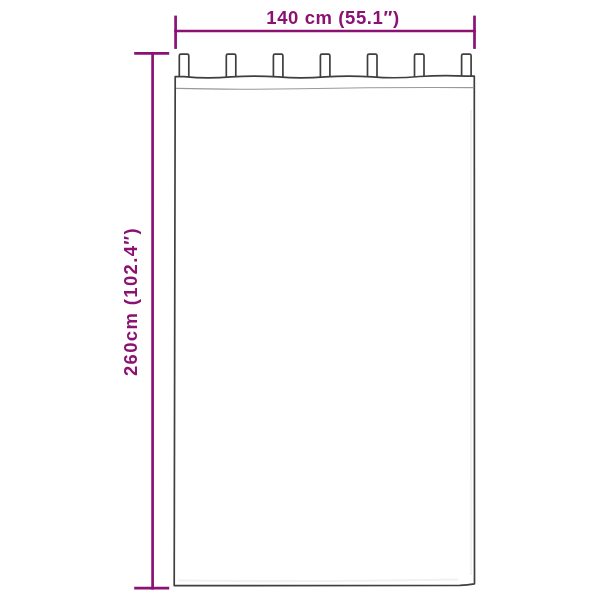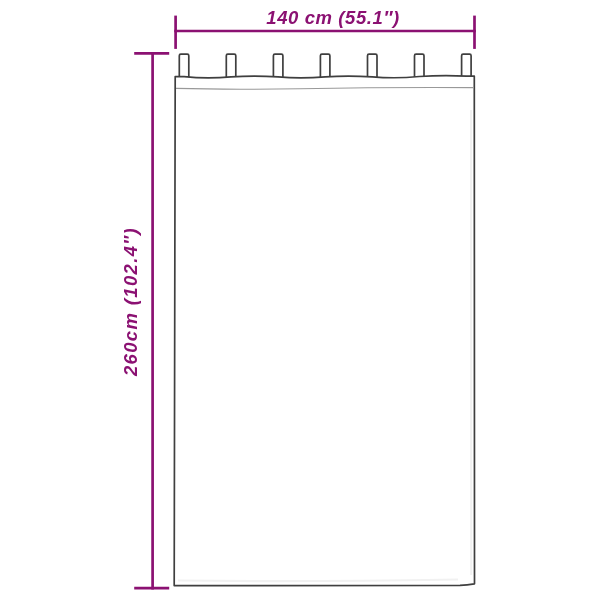--- a/index.html
+++ b/index.html
@@ -1,16 +1,16 @@
 <!DOCTYPE html>
 <html><head>
 <meta charset="utf-8">
 <style>
   html,body{margin:0;padding:0;background:#ffffff;}
-  #wrap{width:600px;height:600px;position:relative;overflow:hidden;background:#ffffff;font-style:italic;}
+  #wrap{width:600px;height:600px;position:relative;overflow:hidden;background:#ffffff;}
   svg{display:block;}
   text{font-family:"Liberation Sans",sans-serif;font-weight:bold;}
 </style>
 </head>
 <body>
 
 <div id="wrap">
 <svg width="600" height="600" viewBox="0 0 600 600">
 
   <rect x="0" y="0" width="600" height="600" fill="#ffffff"></rect>

